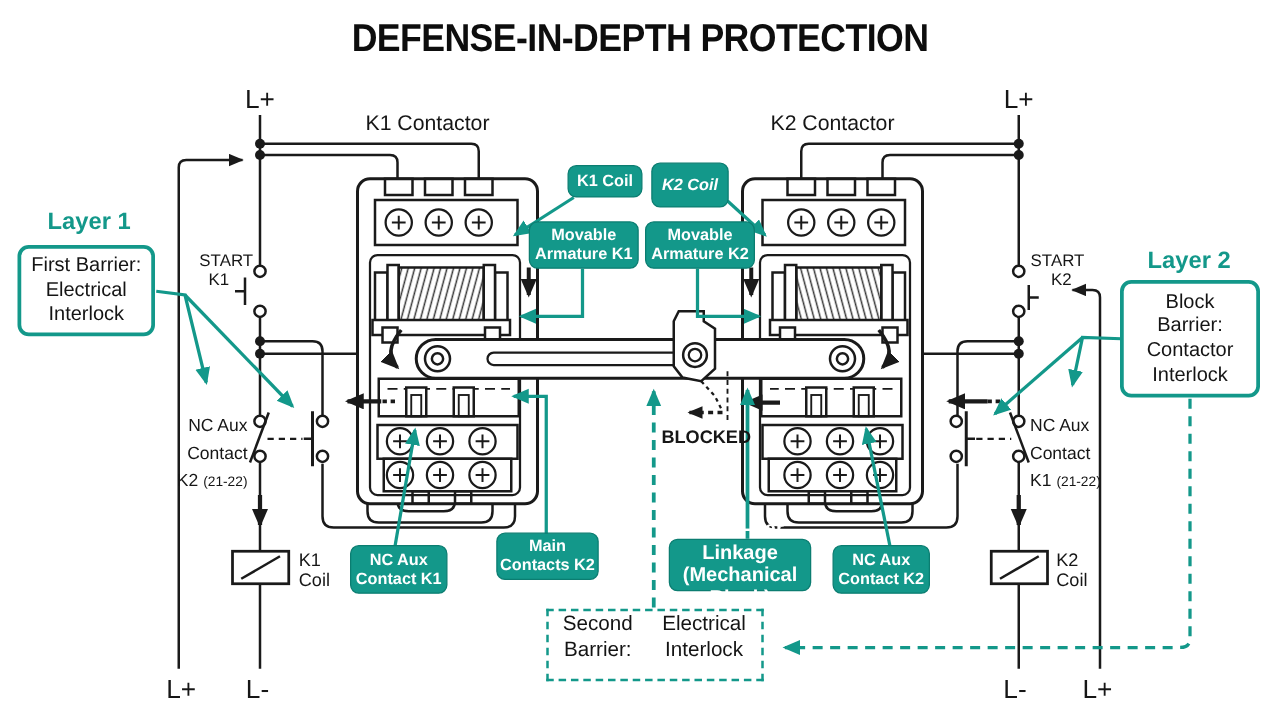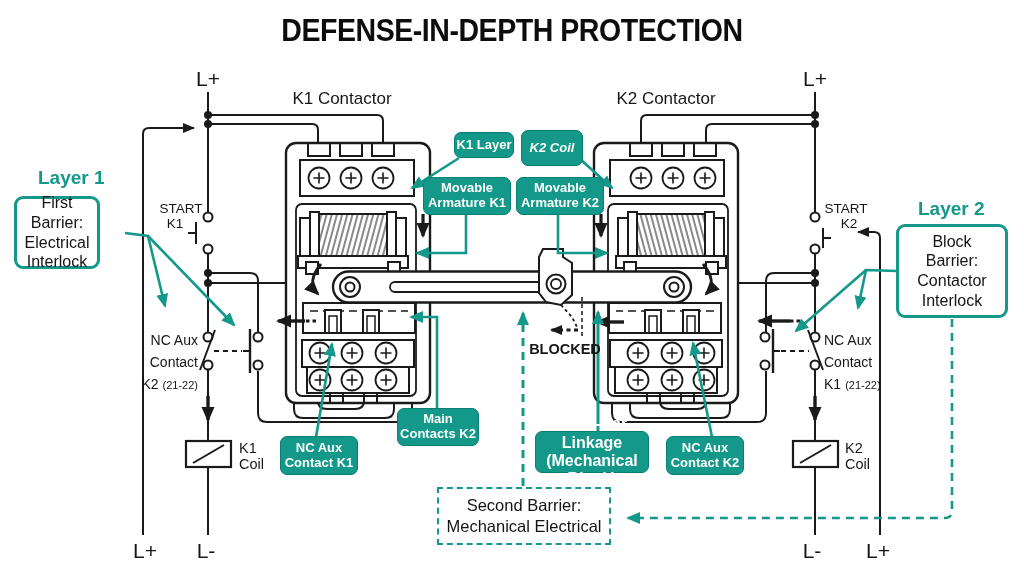--- a/index.html
+++ b/index.html
@@ -13,21 +13,21 @@
   .title{position:absolute;top:13px;left:0;right:0;text-align:center;font-size:31px;font-weight:700;letter-spacing:-0.5px;color:#0d0d0d;transform:scaleX(0.92);}
   .pill{position:absolute;background:var(--teal);border:1.5px solid #0b7d71;border-radius:7px;color:#fff;
         display:flex;flex-direction:column;align-items:center;justify-content:center;
         font-weight:700;font-size:13px;line-height:1.15;text-align:center;box-sizing:border-box;}
   .pill.small{font-size:16px;}
   .hdg{position:absolute;color:var(--teal);font-weight:700;font-size:19px;}
   .frame{position:absolute;background:#fff;border:3px solid var(--teal);border-radius:9px;color:#141414;
          font-size:16px;font-weight:400;text-align:center;display:flex;flex-direction:column;justify-content:center;
          line-height:1.22;box-sizing:border-box;}
   .dashedbox{position:absolute;background:#fff;border:2.5px dashed var(--teal);color:#141414;font-size:16.5px;
-         text-align:center;display:flex;flex-direction:column;justify-content:center;line-height:1.25;box-sizing:border-box;}
+         text-align:center;display:flex;flex-direction:row;justify-content:center;line-height:1.25;box-sizing:border-box;}
 </style>
 </head>
 <body>
 
 <div id="stage">
 
 <svg width="1024" height="572" viewBox="0 0 1024 572">
   <defs>
     <marker id="mB" markerUnits="userSpaceOnUse" markerWidth="13" markerHeight="11" refX="11" refY="5" orient="auto">
       <path d="M0,0 L12,5 L0,10 Z" fill="#1a1a1a"></path>
@@ -250,63 +250,63 @@
     <text x="845" y="453" font-size="14.5">K2</text>
     <text x="845" y="469" font-size="14.5">Coil</text>
 
     <text x="565" y="354" font-size="14.5" font-weight="700" text-anchor="middle">BLOCKED</text>
   </g>
 </svg>
 
 <div class="title">DEFENSE-IN-DEPTH PROTECTION</div>
 
 <div class="hdg" style="left:38px;top:167px;">Layer 1</div>
-<div class="frame" style="left:14px;top:196px;width:86px;height:73px;">
+<div class="frame" style="left:14px;top:196px;width:110px;height:73px;">
   <span>First Barrier:</span>
   <span>Electrical</span>
   <span>Interlock</span>
 </div>
 
 <div class="hdg" style="left:918px;top:198px;">Layer 2</div>
 <div class="frame" style="left:896px;top:224px;width:112px;height:94px;">
   <span>Block</span>
   <span>Barrier:</span>
   <span>Contactor</span>
   <span>Interlock</span>
 </div>
 
 <div class="pill" style="left:454px;top:132px;width:60px;height:26px;">
-  <span>K1 Layer</span>
+  <span>K1 Coil</span>
 </div>
 <div class="pill" style="left:521px;top:130px;width:62px;height:36px;font-style:italic;">
   <span>K2 Coil</span>
 </div>
 <div class="pill" style="left:423px;top:177px;width:88px;height:38px;">
   <span>Movable</span>
   <span>Armature K1</span>
 </div>
 <div class="pill" style="left:516px;top:177px;width:88px;height:38px;">
   <span>Movable</span>
   <span>Armature K2</span>
 </div>
 <div class="pill" style="left:280px;top:436px;width:78px;height:39px;">
   <span>NC Aux</span>
   <span>Contact K1</span>
 </div>
-<div class="pill" style="left:397px;top:408px;width:82px;height:38px;text-align:right;">
+<div class="pill" style="left:397px;top:426px;width:82px;height:38px;text-align:right;">
   <span>Main</span>
   <span>Contacts K2</span>
 </div>
 <div class="pill small" style="left:535px;top:431px;width:114px;height:42px;">
   <span>Slide-Bar Linkage</span>
   <span>(Mechanical Block)</span>
 </div>
 <div class="pill" style="left:666px;top:436px;width:78px;height:39px;">
   <span>NC Aux</span>
   <span>Contact K2</span>
 </div>
 
 <div class="dashedbox" style="left:437px;top:487px;width:174px;height:58px;">
   <span>Second Barrier:</span>
-  <span>Mechanical Electrical</span>
+  <span>Electrical Interlock</span>
 </div>
 
 </div>
 
 </body></html>

